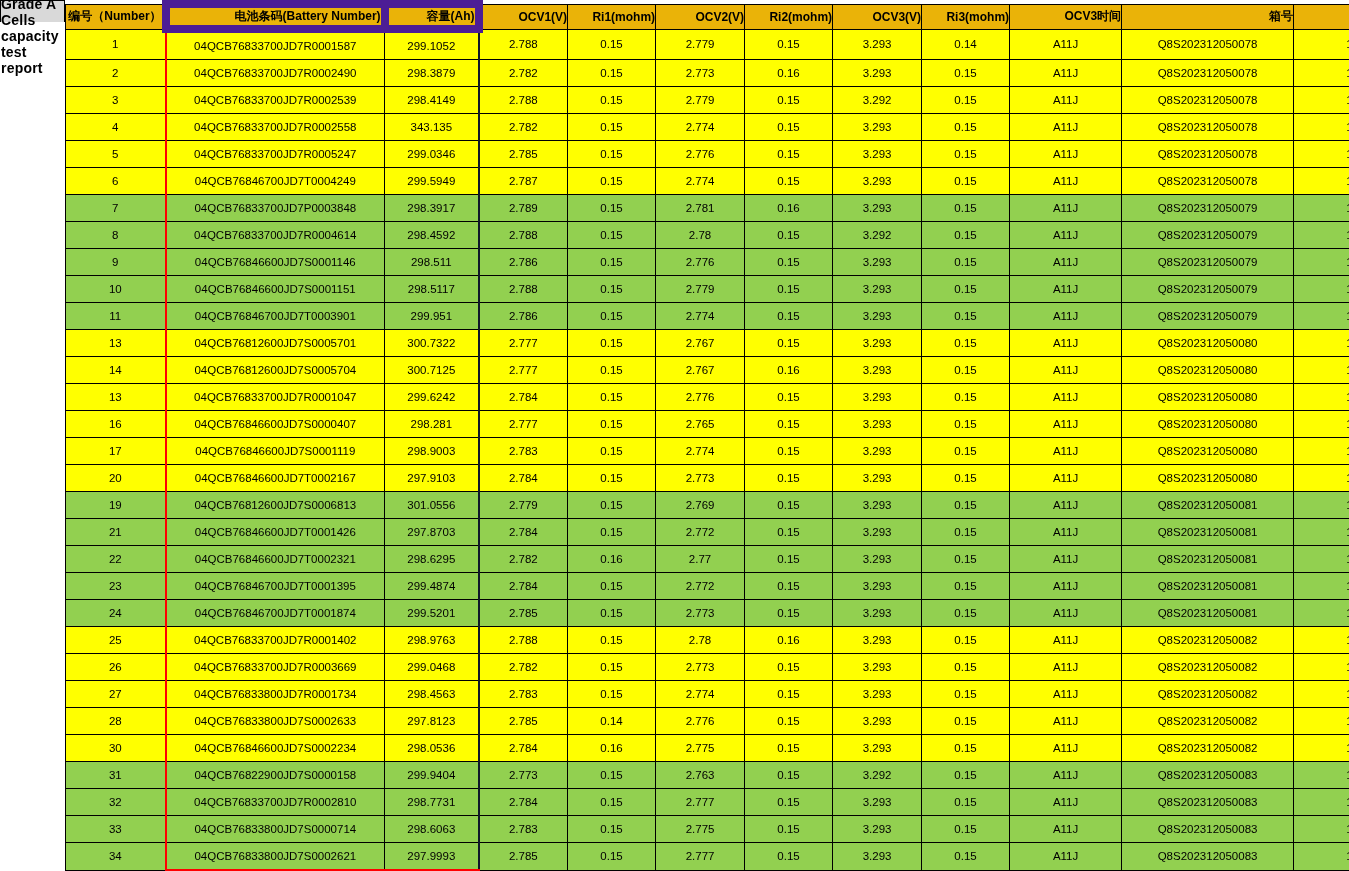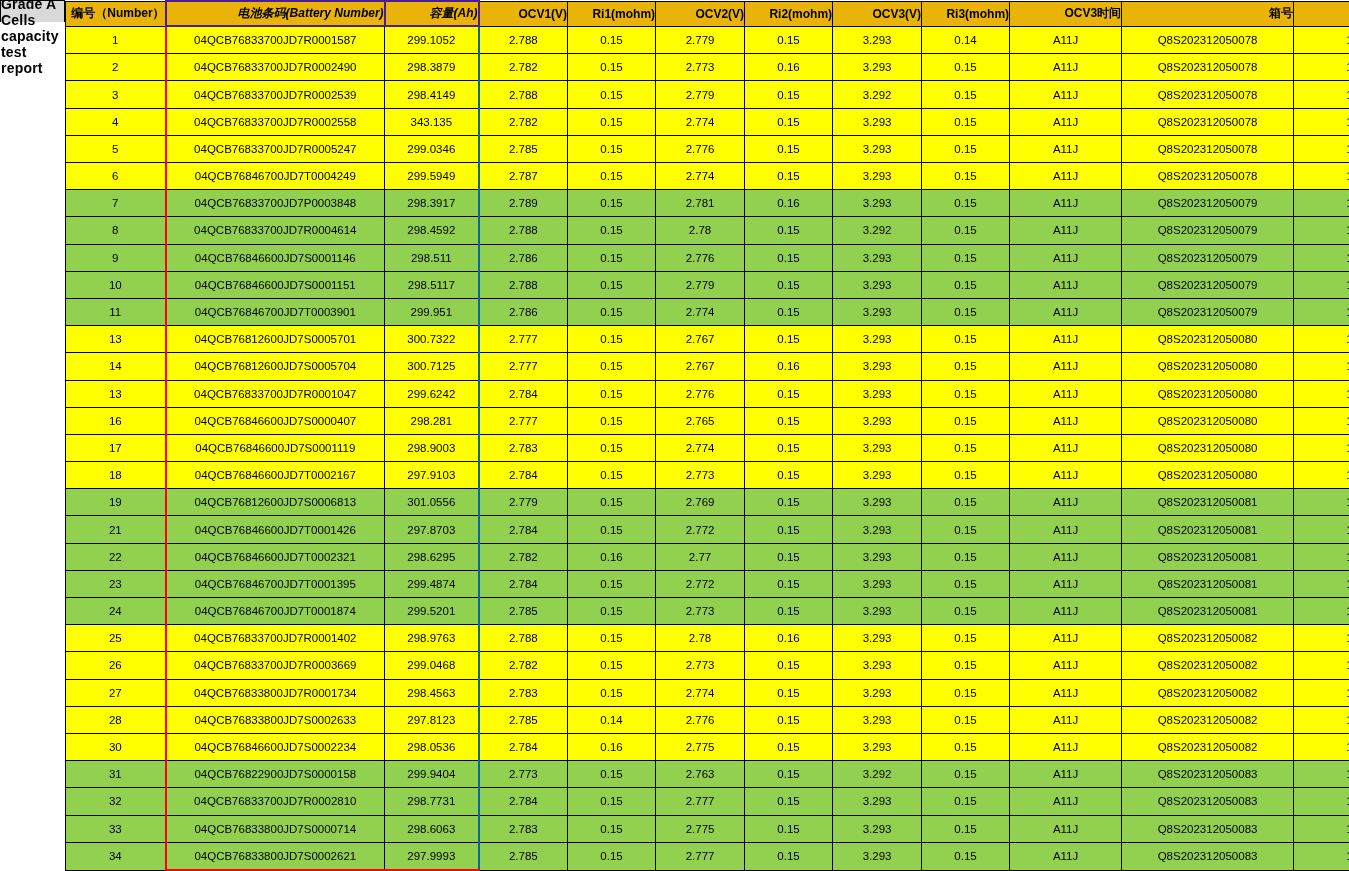--- a/index.html
+++ b/index.html
@@ -51,29 +51,28 @@
   }
   thead th {
     background: #eab308;
     font-weight: bold;
     font-size: 12px;
     height: 24px;
     text-align: right;
   }
   
   th.hl-red {
-    border: 2px solid #4c1d95;
+    border: 8px solid #4c1d95;
     box-sizing: border-box;
-    font-style: italic;
   }
   td.hl-red-left {
     border-left: 2px solid #ff0000;
   }
   td.hl-red-right {
-    border-right: 2px solid #0369a1;
+    border-right: 2px solid #0f172a;
   }
   td.hl-red-bottom {
     border-bottom: 2px solid #ff0000;
   }
   tr.yellow td {
     background: #ffff00;
   }
   tr.green td {
     background: #92d050;
   }
@@ -341,21 +340,21 @@
           <td>0.15</td>
           <td>2.774</td>
           <td>0.15</td>
           <td>3.293</td>
           <td>0.15</td>
           <td>A11J</td>
           <td>Q8S202312050080</td>
           <td>1</td>
         </tr>
         <tr class="yellow">
-          <td>18</td>
+          <td>20</td>
           <td class="hl-red-left">04QCB76846600JD7T0002167</td>
           <td class="hl-red-right">297.9103</td>
           <td>2.784</td>
           <td>0.15</td>
           <td>2.773</td>
           <td>0.15</td>
           <td>3.293</td>
           <td>0.15</td>
           <td>A11J</td>
           <td>Q8S202312050080</td>

